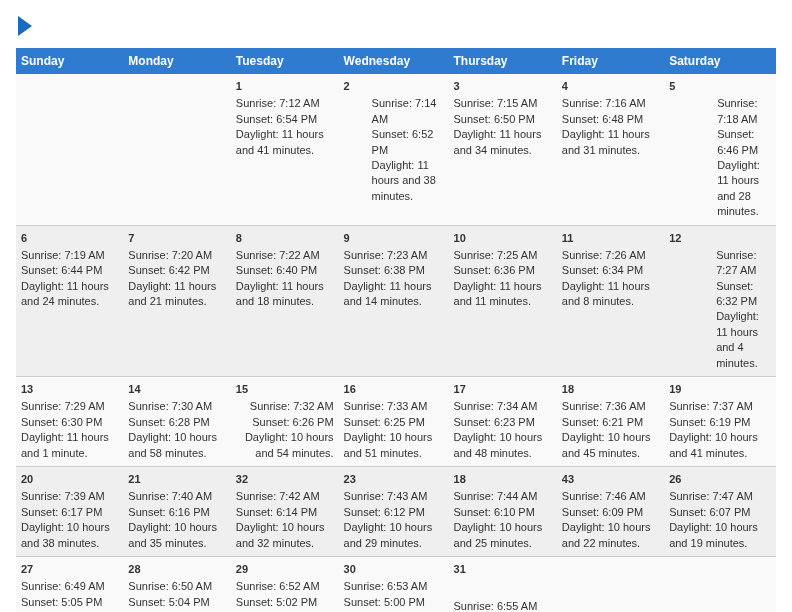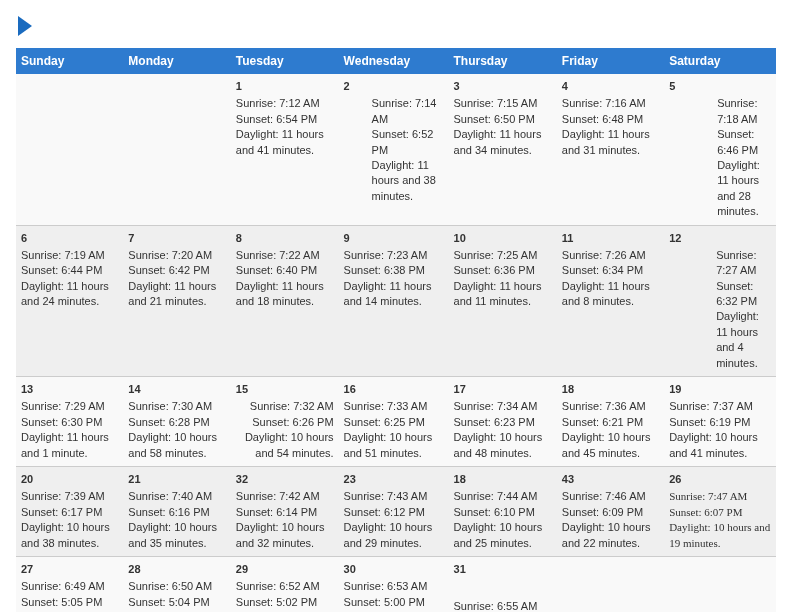--- a/index.html
+++ b/index.html
@@ -267,21 +267,21 @@
 Daylight: 10 hours and 25 minutes.</div>
         </td>
         <td>
           <span class="day-num">43</span>
           <div class="day-info" style="white-space: pre-line;">Sunrise: 7:46 AM
 Sunset: 6:09 PM
 Daylight: 10 hours and 22 minutes.</div>
         </td>
         <td>
           <span class="day-num">26</span>
-          <div class="day-info" style="white-space: pre-line; font-family: Liberation Serif, serif;">Sunrise: 7:47 AM
+          <div class="day-info" style="white-space: pre-line;">Sunrise: 7:47 AM
 Sunset: 6:07 PM
 Daylight: 10 hours and 19 minutes.</div>
         </td>
       </tr>
       <tr>
         <td>
           <span class="day-num">27</span>
           <div class="day-info" style="white-space: pre-line;">Sunrise: 6:49 AM
 Sunset: 5:05 PM
 Daylight: 10 hours and 16 minutes.</div>

